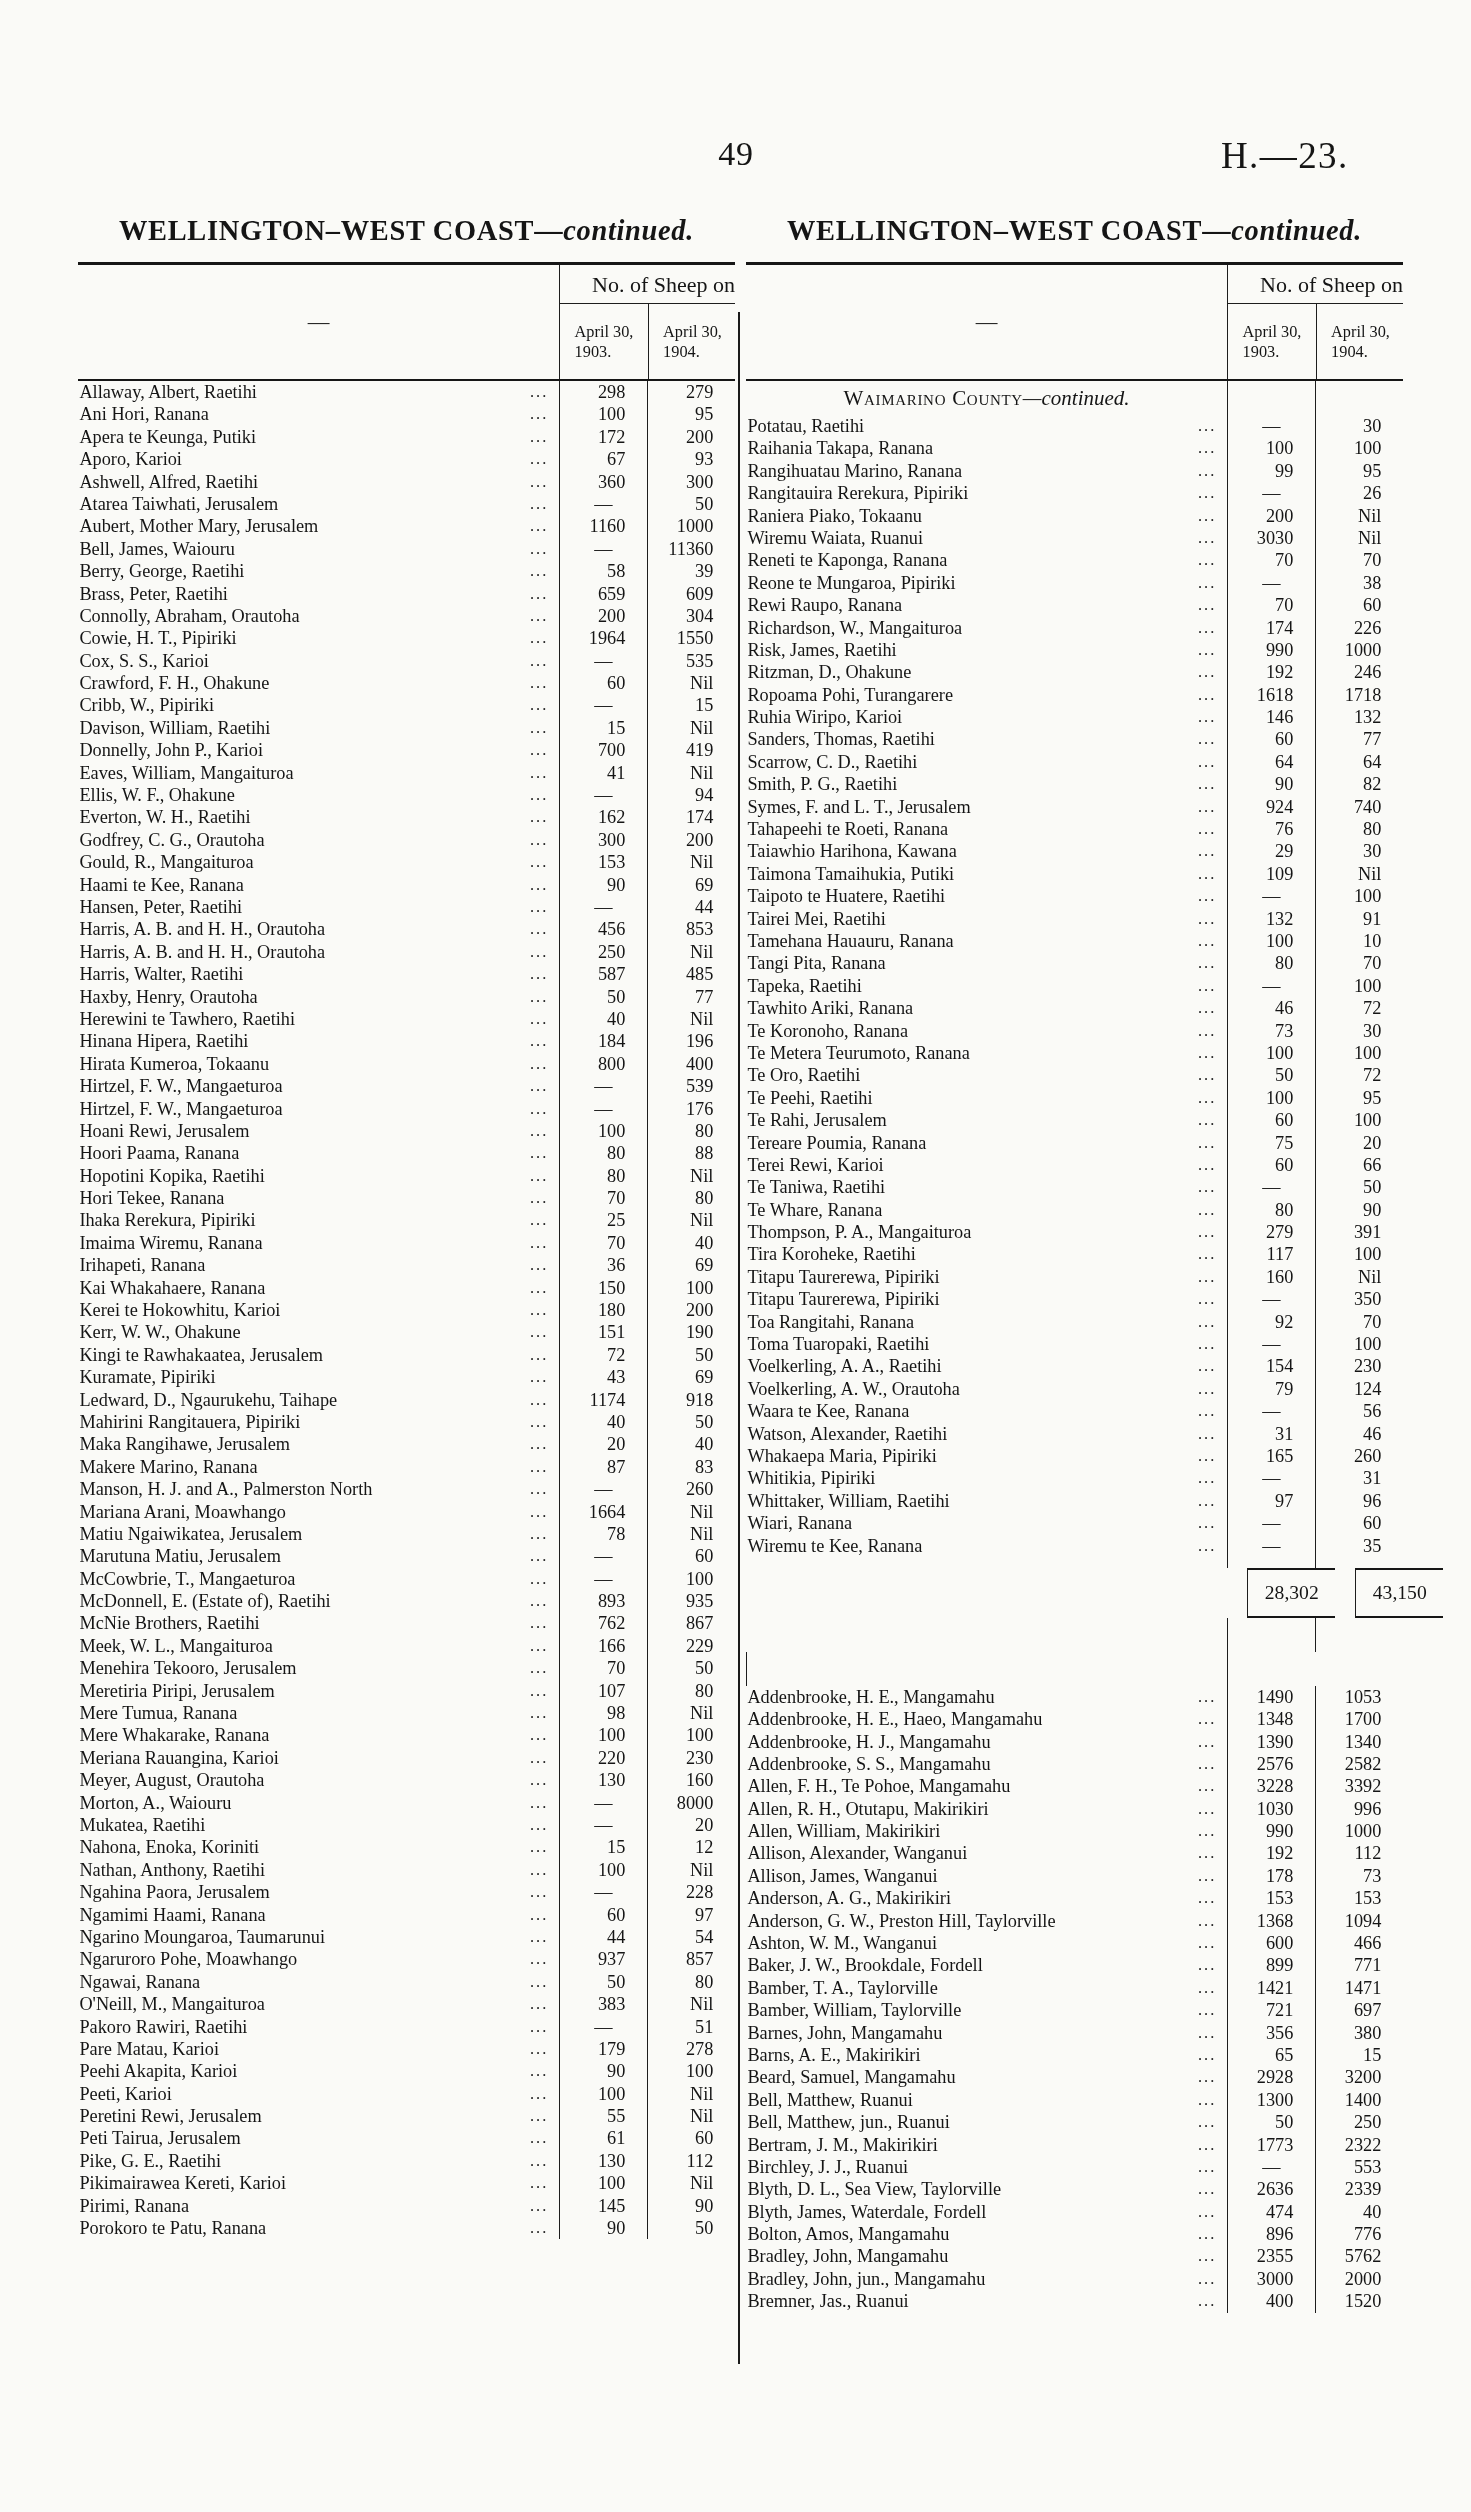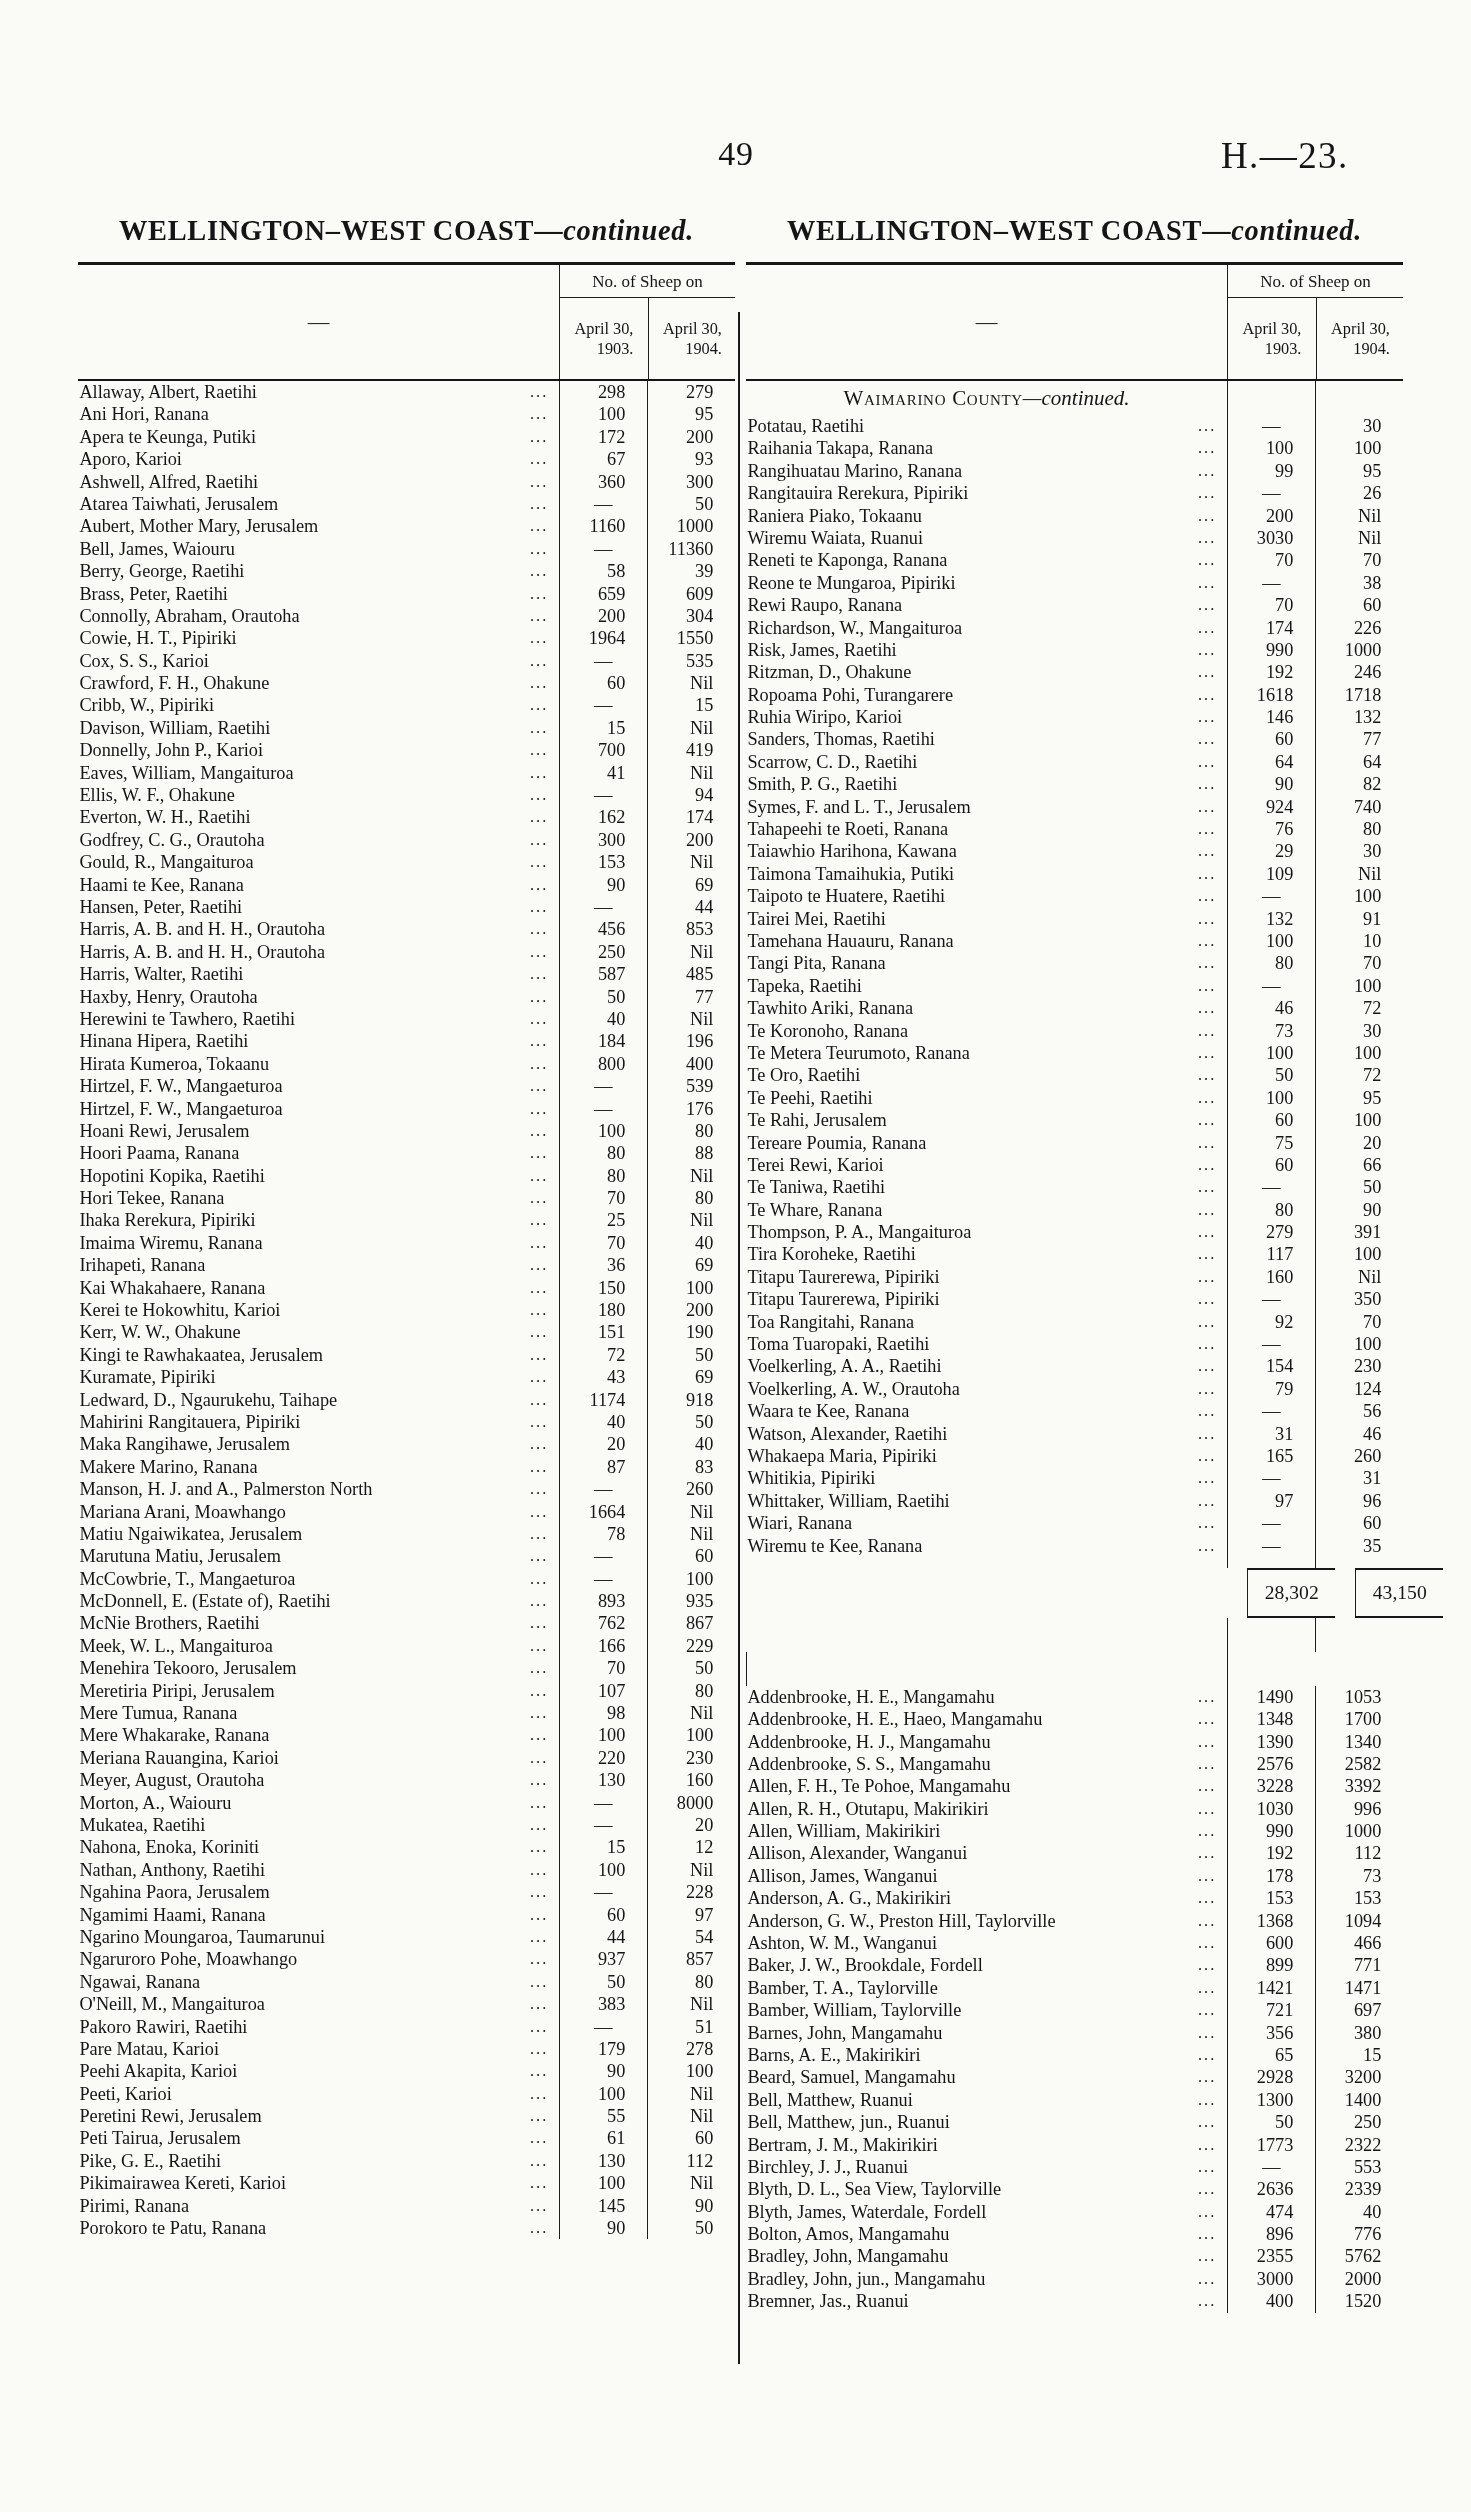--- a/index.html
+++ b/index.html
@@ -30,26 +30,26 @@
     background:#1a1a1a;
   }
   .sheep-table{margin-top:15px;border-top:3.4px solid #161616;}
   .thead{
     display:grid;grid-template-columns:481px 176px;
     height:114px;border-bottom:2px solid #161616;
   }
   .th-name{display:flex;align-items:center;justify-content:center;font-size:21.7px;}
   .th-nums{border-left:1.4px solid #1d1d1d;display:flex;flex-direction:column;}
   .group-label{
-    text-align:center;font-size:17px;padding:6.8px 0 5.4px;
+    text-align:right;font-size:22px;padding:6.8px 0 5.4px;
     border-bottom:1.4px solid #1d1d1d;
   }
   .subcols{flex:1;display:grid;grid-template-columns:88px 88px;}
   .subcol{
-    display:flex;align-items:center;justify-content:center;text-align:right;
+    display:flex;align-items:center;justify-content:center;text-align:left;
     font-size:16.3px;line-height:1.2;white-space:pre-line;
   }
   .subcol + .subcol{border-left:1.4px solid #1d1d1d;}
   .tbody{}
   .row{display:grid;grid-template-columns:481px 88px 88px;height:22.4px;line-height:22.4px;}
   .cell{overflow:hidden;}
   .cell.name{position:relative;font-size:18.3px;white-space:nowrap;padding-left:1.4px;}
   .dots{position:absolute;right:10.8px;letter-spacing:2px;font-size:16.3px;color:#222;}
   .cell.val{
     border-left:1.4px solid #1d1d1d;text-align:right;

